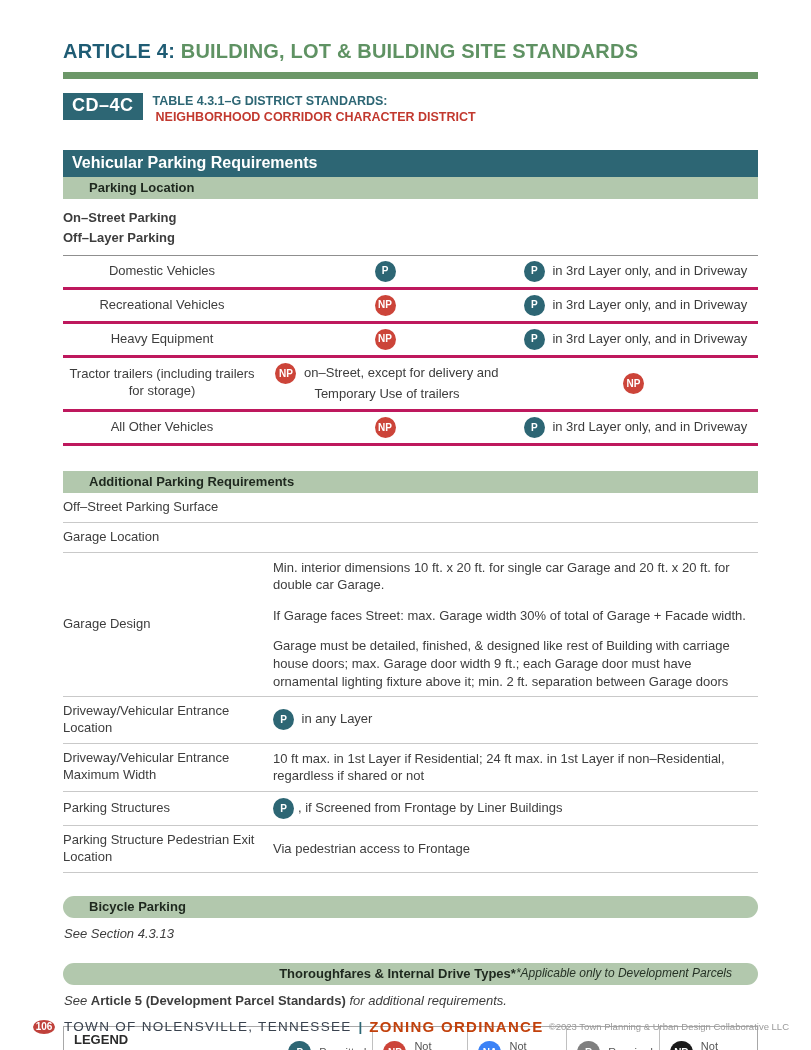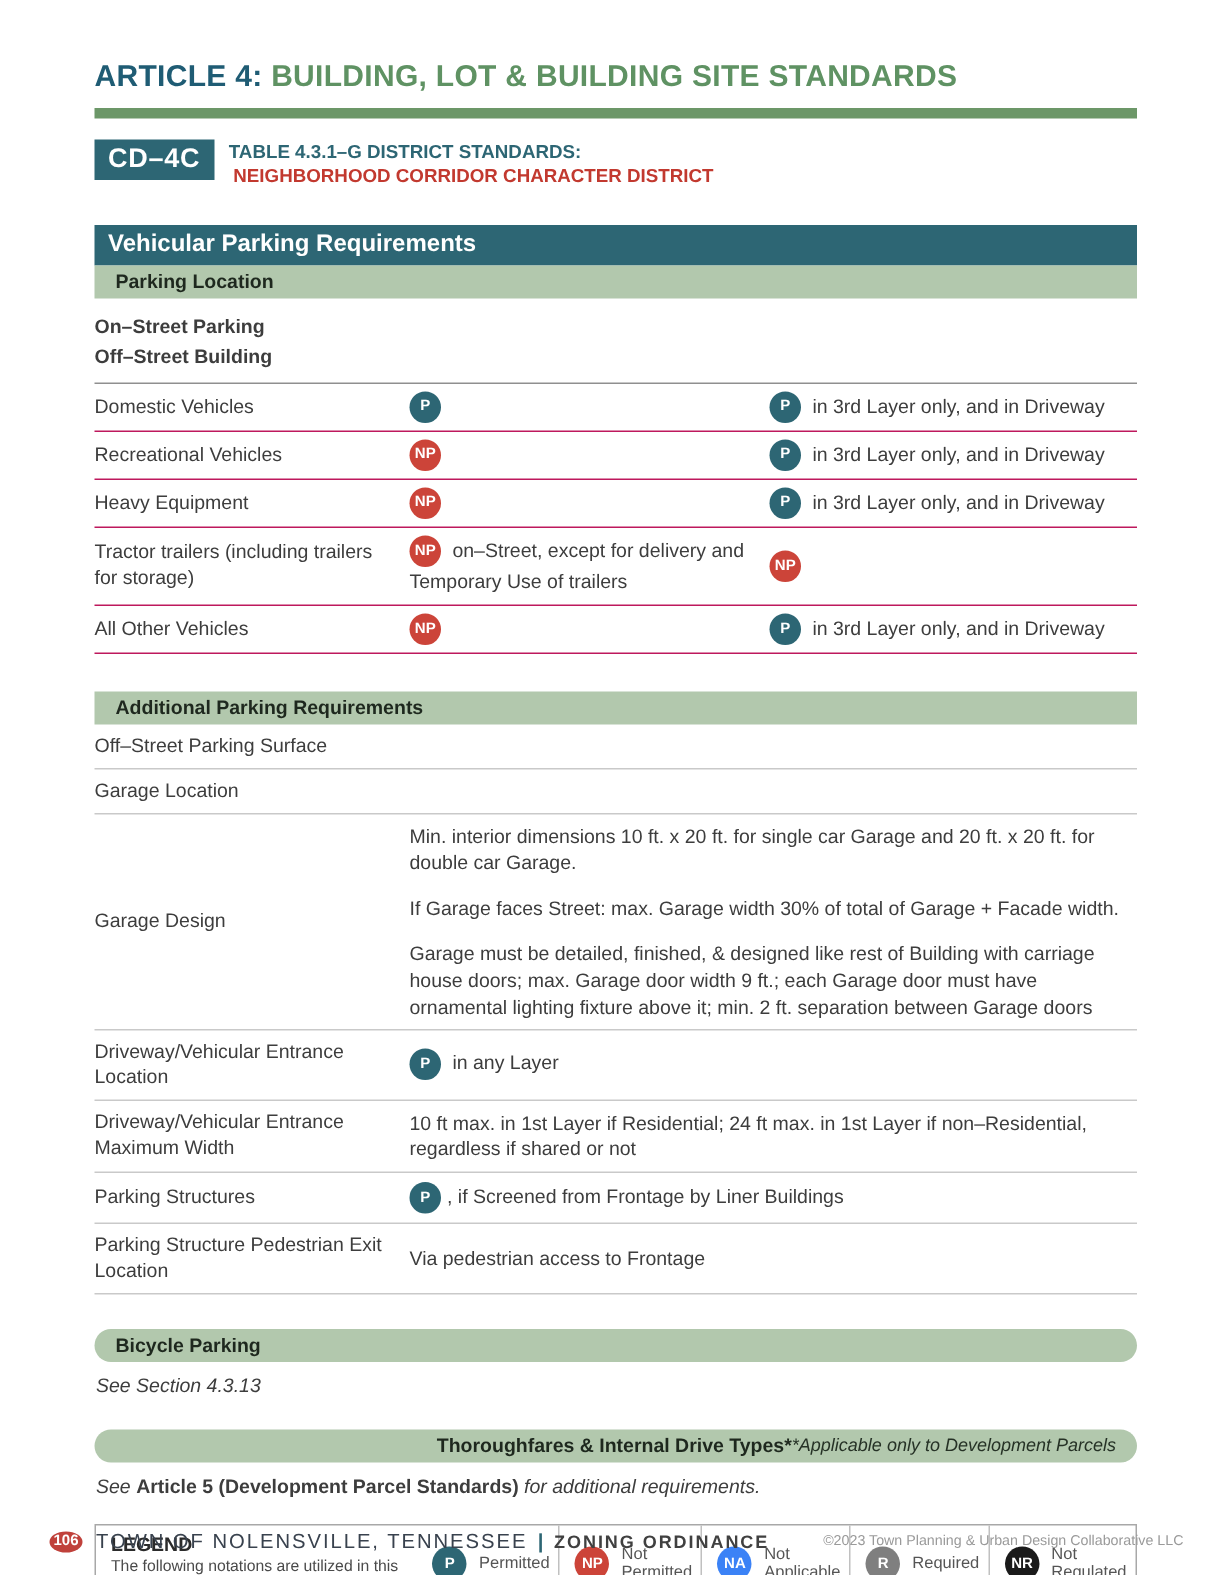--- a/index.html
+++ b/index.html
@@ -18,26 +18,26 @@
   .green-rule { height:7px; background:#6c9768; margin-top:9px; }
 
   .cd-row { display:flex; margin-top:14px; align-items:flex-start; }
   .cd-badge { background:#2d6674; color:#fff; font-weight:bold; font-size:18px; padding:2px 9px 4px; letter-spacing:0.5px; }
   .table-label { margin-left:10px; font-weight:bold; font-size:12.5px; line-height:1.25; padding-top:1px; }
   .table-label .l1 { color:#2d6674; }
   .table-label .l2 { color:#c2392f; padding-left:3px; }
 
   
   .section-dark  { background:#2d6674; color:#fff; font-weight:bold; font-size:16px; padding:4px 9px 5px; }
-  .section-light { background:#b2c8ad; color:#1e281e; font-weight:bold; font-size:13px; padding:3px 14px 4px; }
+  .section-light { background:#b2c8ad; color:#1e281e; font-weight:bold; font-size:13px; padding:3px 26px 4px; }
   .mt-sec { margin-top:25px; }
 
   
   .vhead { display:flex; font-weight:bold; border-bottom:1px solid #8f8f8f; padding:9px 0 6px;flex-direction:column; }
-  .vrow  { display:flex; align-items:center; border-bottom:1px solid #be185d; padding:5px 0; min-height:31px; }
+  .vrow  { display:flex; align-items:center; border-bottom:3px solid #be185d; padding:5px 0; min-height:31px;text-align:center; }
   .vcol-label { width:210px; padding-right:12px; line-height:1.3; }
   .vcol-on    { width:240px; padding-right:12px; line-height:1.55; }
   .vcol-off   { flex:1; line-height:1.55; }
 
   .badge {
     display:inline-flex; align-items:center; justify-content:center;
     width:21px; height:21px; border-radius:50%;
     color:#fff; font-weight:bold; font-size:10px; letter-spacing:0;
     vertical-align:middle; margin-right:4px;
   }
@@ -66,21 +66,21 @@
   .legend-item.divided { border-left:1px solid #c0c0c0; }
   .legend-item .blbl { font-size:11px; color:#555; line-height:1.15; }
   .legend-item .badge { width:23px; height:23px; margin-right:0; flex:none; }
 
   
   .footer { position:absolute; left:33px; right:22px; bottom:15px; display:flex; align-items:center; }
   .page-circle { width:22px; height:14px; border-radius:50%; background:#c0413b; color:#fff;
     font-size:10px; font-weight:bold; display:flex; align-items:center; justify-content:center; margin-right:9px; flex:none; }
   .town { font-size:13.5px; color:#39424e; letter-spacing:1.3px; }
   .sep  { color:#2d6674; font-weight:bold; margin:0 7px; font-size:13.5px; }
-  .doc  { color:#404040; font-weight:bold; letter-spacing:1.3px; font-size:12px; }
+  .doc  { color:#c2410c; font-weight:bold; letter-spacing:1.3px; font-size:15px; }
   .copyright { margin-left:auto; font-size:9.5px; color:#9a9a9a; }
 </style>
 </head>
 <body>
 
 <div class="content">
 
   <div class="article-title">
     <span class="lbl">ARTICLE 4:</span>
     <span class="ttl">BUILDING, LOT &amp; BUILDING SITE STANDARDS</span>
@@ -94,21 +94,21 @@
       <div class="l2">NEIGHBORHOOD CORRIDOR CHARACTER DISTRICT</div>
     </div>
   </div>
 
   <div class="section-dark mt-sec">Vehicular Parking Requirements</div>
   <div class="section-light">Parking Location</div>
 
   <div class="vhead">
     <div class="vcol-label"></div>
     <div class="vcol-on">On–Street Parking</div>
-    <div class="vcol-off">Off–Street Building</div>
+    <div class="vcol-off">Off–Layer Parking</div>
   </div>
   <div id="vehicular-rows">
       <div class="vrow">
         <div class="vcol-label">Domestic Vehicles</div>
         <div class="vcol-on"><span class="badge" style="background: rgb(45, 102, 116);">P</span></div>
         <div class="vcol-off"><span class="badge" style="background: rgb(45, 102, 116);">P</span><span> in 3rd Layer only, and in Driveway</span></div>
       </div>
       <div class="vrow">
         <div class="vcol-label">Recreational Vehicles</div>
         <div class="vcol-on"><span class="badge" style="background: rgb(204, 68, 57);">NP</span></div>

